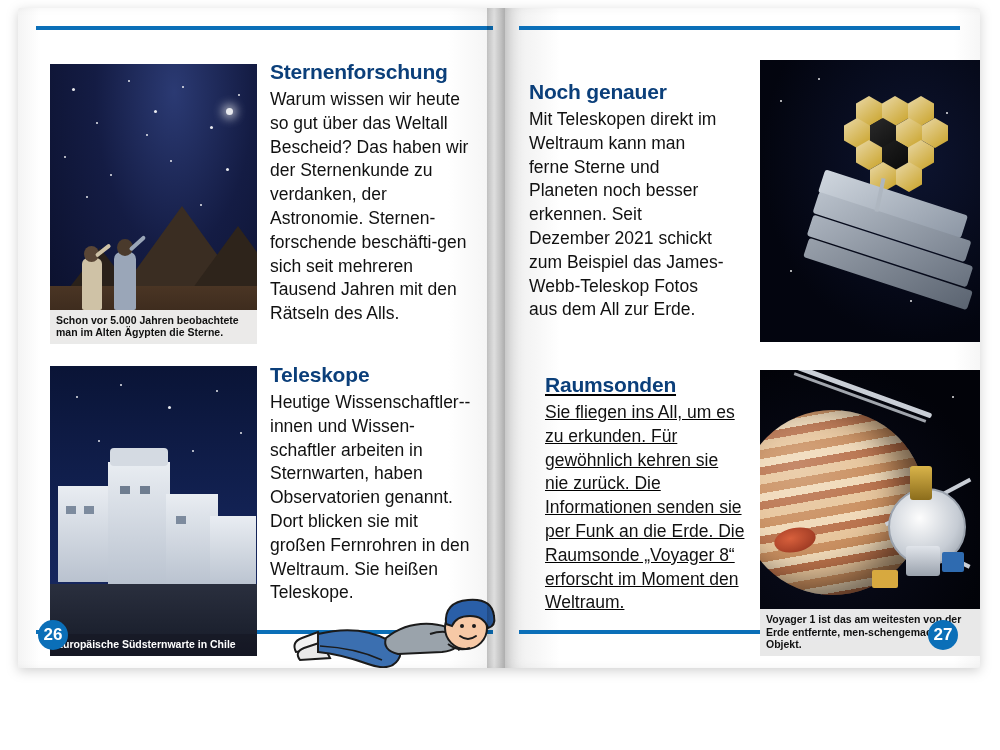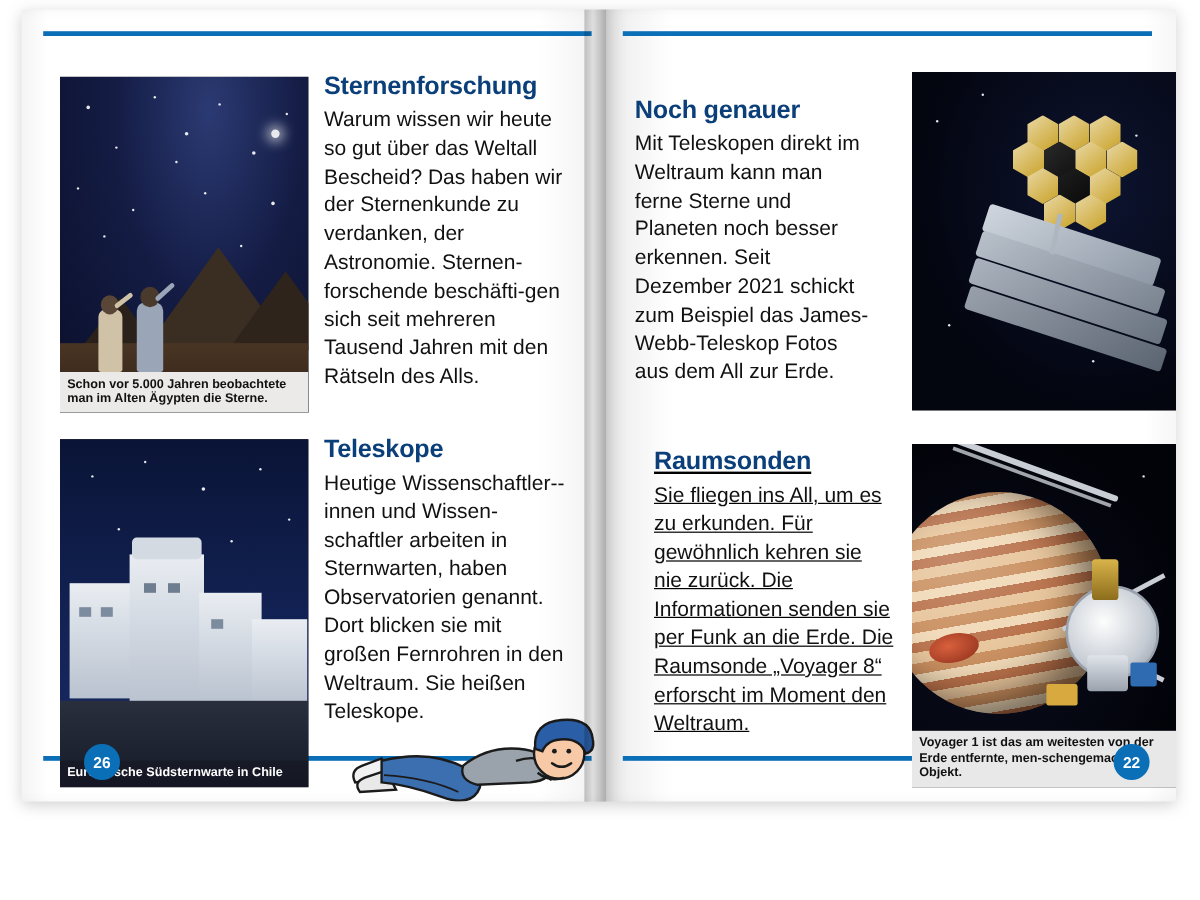--- a/index.html
+++ b/index.html
@@ -69,26 +69,25 @@
 
   
   .folio {
     position: absolute;
     bottom: 18px;
     width: 30px;
     height: 30px;
     border-radius: 50%;
     background: #0b6fb8;
     color: #ffffff;
-    font-size: 13px;
+    font-size: 17px;
     font-weight: bold;
     display: flex;
     align-items: center;
     justify-content: center;
-    margin-left: 32px;
   }
   .folio-left { left: 20px; }
   .folio-right { right: 22px; }
 
   
   h2.head {
     margin: 0 0 4px 0;
     font-size: 21px;
     font-weight: bold;
     color: #0b3f7a;
@@ -420,19 +419,19 @@
         <div class="boom" style="left:128px;top:176px;width:86px;height:4px;transform:rotate(26deg);"></div>
         <div class="dish" style="left:128px;top:118px;"></div>
         <div style="position:absolute;left:150px;top:96px;width:22px;height:34px;background:linear-gradient(to bottom,#d9b44a,#8c6d1c);border-radius:3px;"></div>
         <div style="position:absolute;left:146px;top:176px;width:34px;height:30px;background:linear-gradient(to bottom,#e0e4ea,#9aa2ad);border-radius:3px;"></div>
         <div style="position:absolute;left:182px;top:182px;width:22px;height:20px;background:#2f6bb0;border-radius:2px;"></div>
         <div style="position:absolute;left:112px;top:200px;width:26px;height:18px;background:#d7a93f;border-radius:2px;"></div>
 
         <div class="caption">Voyager 1 ist das am weitesten von der Erde entfernte, men-schengemachte Objekt.</div>
       </div>
 
-      <div class="folio folio-right">22</div>
+      <div class="folio folio-right">27</div>
     </div>
 
   </div>
 
   <div class="spine"></div>
 </div>
 
 </body></html>

